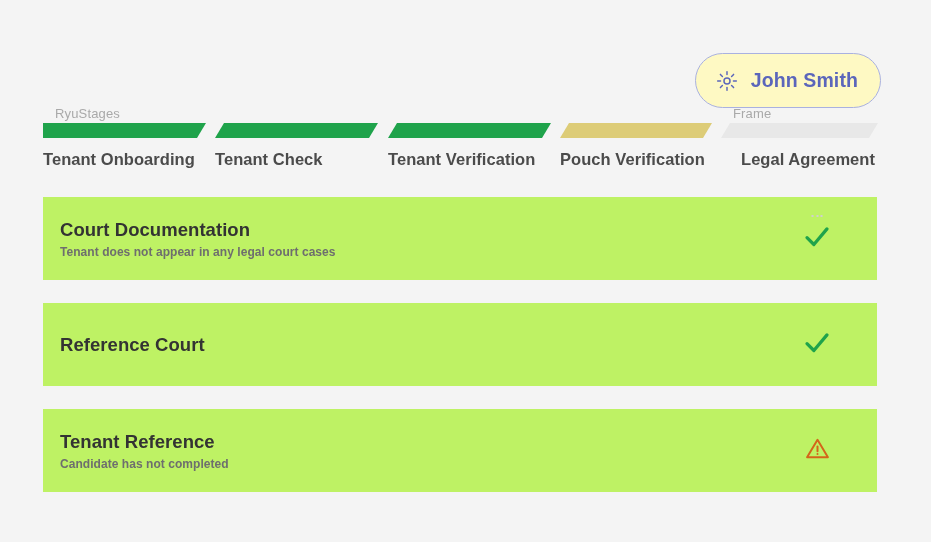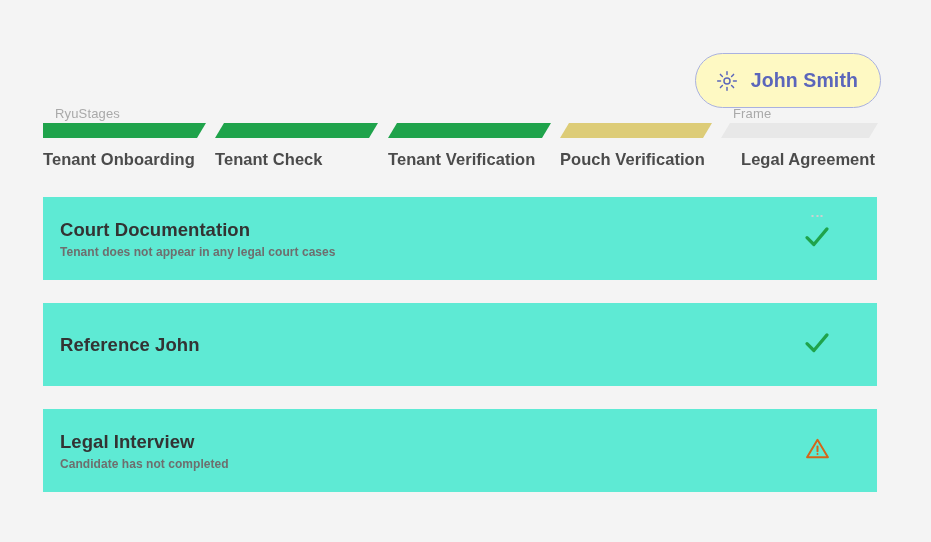--- a/index.html
+++ b/index.html
@@ -99,21 +99,21 @@
   }
 
   
   #cards {
     position: absolute;
     left: 43px;
     top: 197px;
     width: 834px;
   }
   .card {
-    background: #5eead4;
+    background: #bef264;
     height: 83px;
     margin-bottom: 23px;
     display: flex;
     align-items: center;
     justify-content: space-between;
     padding: 0 0 0 17px;
     box-sizing: border-box;
     position: relative;
   }
   .card-text { display: flex; flex-direction: column; gap: 4px; }
@@ -214,31 +214,31 @@
           <i></i>
           <i></i>
         </div>
         <span><svg width="30" height="30" viewBox="0 0 24 24" fill="none" stroke="#1fa34b" stroke-width="2.6" stroke-linecap="round" stroke-linejoin="round">
             <polyline points="4 12.5 9.5 18 20 5.5"></polyline>
           </svg></span>
       </div>
     </div>
     <div class="card">
       <div class="card-text">
-        <div class="card-title">Reference John</div>
+        <div class="card-title">Reference Court</div>
       </div>
       <div class="card-status">
         <span><svg width="30" height="30" viewBox="0 0 24 24" fill="none" stroke="#1fa34b" stroke-width="2.6" stroke-linecap="round" stroke-linejoin="round">
             <polyline points="4 12.5 9.5 18 20 5.5"></polyline>
           </svg></span>
       </div>
     </div>
     <div class="card">
       <div class="card-text">
-        <div class="card-title">Legal Interview</div>
+        <div class="card-title">Tenant Reference</div>
         <div class="card-sub">Candidate has not completed</div>
       </div>
       <div class="card-status">
         <span><svg width="25" height="25" viewBox="0 0 24 24" fill="none" stroke="#d4651a" stroke-width="1.9" stroke-linecap="round" stroke-linejoin="round">
             <path d="M12 3.6 L22 20.4 L2 20.4 Z"></path>
             <line x1="12" y1="10" x2="12" y2="14.6"></line>
             <line x1="12" y1="17.2" x2="12" y2="17.3"></line>
           </svg></span>
       </div>
     </div>

